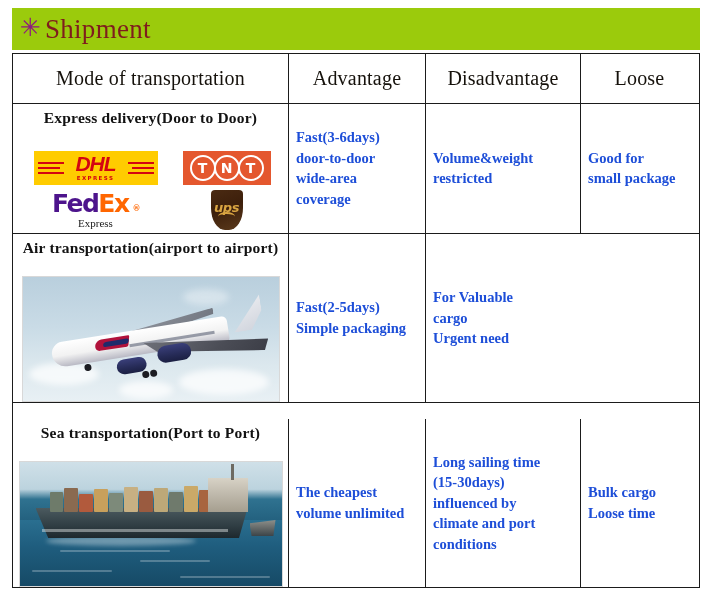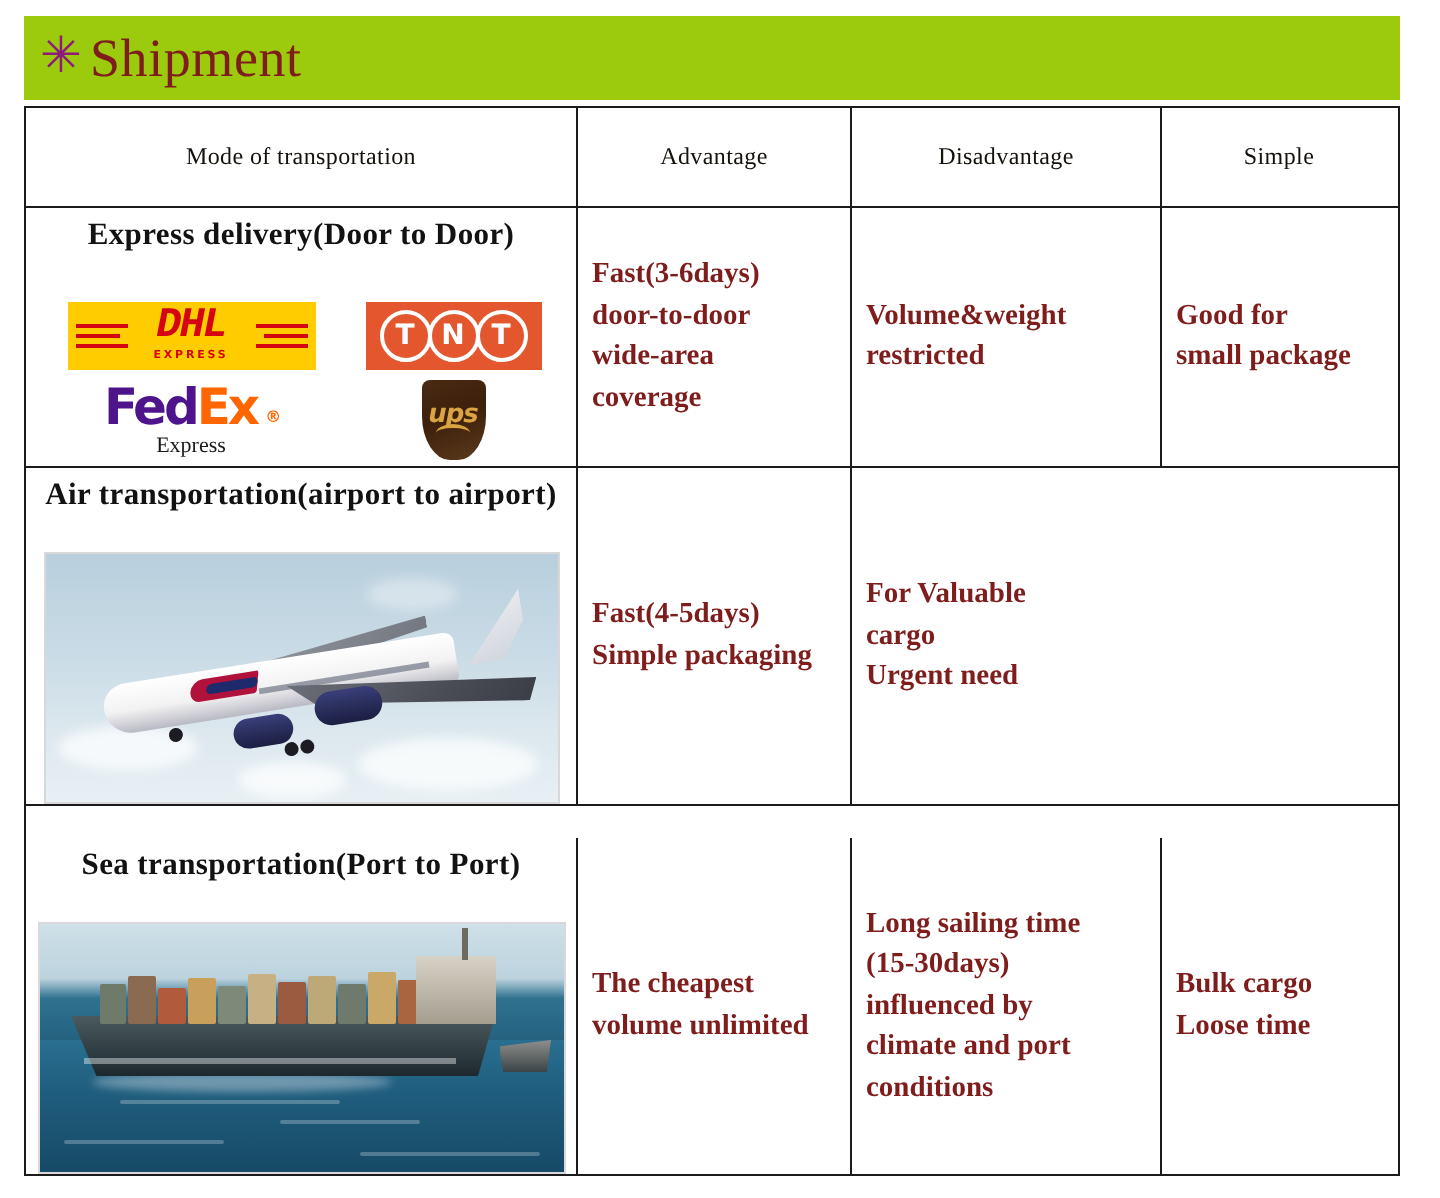--- a/index.html
+++ b/index.html
@@ -78,33 +78,33 @@
   .c-mode { width: 276px; }
   .c-adv  { width: 137px; }
   .c-dis  { width: 155px; }
   .c-advice { width: 117px; }
 
   
   .row-head .cell {
     display: flex;
     align-items: center;
     justify-content: center;
-    font-size: 12px;
+    font-size: 20px;
     color: #15110b;
     letter-spacing: 0.2px;
   }
 
   
   .txt {
     display: flex;
     align-items: center;
     padding: 4px 6px 4px 7px;
     font-size: 14.5px;
     line-height: 1.42;
-    color: #7f1d1d;
+    color: #1d4ed8;
     font-weight: bold;
     white-space: pre-line;
   }
 
   
   .mode-inner {
     height: 100%;
     display: flex;
     flex-direction: column;
     align-items: center;
@@ -136,21 +136,21 @@
     width: 124px;
     height: 34px;
     background: #FFCC00;
     display: flex;
     flex-direction: column;
     align-items: center;
     justify-content: center;
     position: relative;
   }
   .dhl-word {
-    font-family: Liberation Mono, monospace;
+    font-family: Liberation Sans, sans-serif;
     font-style: italic;
     font-weight: bold;
     font-size: 21px;
     color: #D40511;
     letter-spacing: -1px;
     line-height: 0.9;
   }
   .dhl-sub {
     font-family: "DejaVu Sans", sans-serif;
     font-size: 5.5px;
@@ -457,21 +457,21 @@
   <span class="title-bullet">✳</span>
   <span class="title-text">Shipment</span>
 </div>
 
 <div class="grid">
 
   <div class="grid-row row-head">
     <div class="cell c-mode">Mode of transportation</div>
     <div class="cell c-adv">Advantage</div>
     <div class="cell c-dis">Disadvantage</div>
-    <div class="cell c-advice">Simple</div>
+    <div class="cell c-advice">Loose</div>
   </div>
 
   <div class="grid-row row-body-1">
     <div class="cell c-mode">
       <div class="mode-inner">
         <div class="mode-label">Express delivery(Door to Door)</div>
         <div class="logo-grid">
 
           <div class="logo-dhl">
             <span class="dhl-streak s1"></span>
@@ -536,21 +536,21 @@
             <span class="wing-main"></span>
             <span class="engine eng1"></span>
             <span class="engine eng2"></span>
             <span class="gear g1"></span>
             <span class="gear g2"></span>
             <span class="gear g3"></span>
           </span>
         </div>
       </div>
     </div>
-    <div class="cell c-adv    txt">Fast(4-5days)
+    <div class="cell c-adv    txt">Fast(2-5days)
 Simple packaging</div>
     <div class="cell c-advice txt">For Valuable
 cargo
 Urgent need</div>
   </div>
 
   <div class="grid-row row-body-3">
     <div class="cell c-mode">
       <div class="mode-inner">
         <div class="mode-label">Sea transportation(Port to Port)</div>

